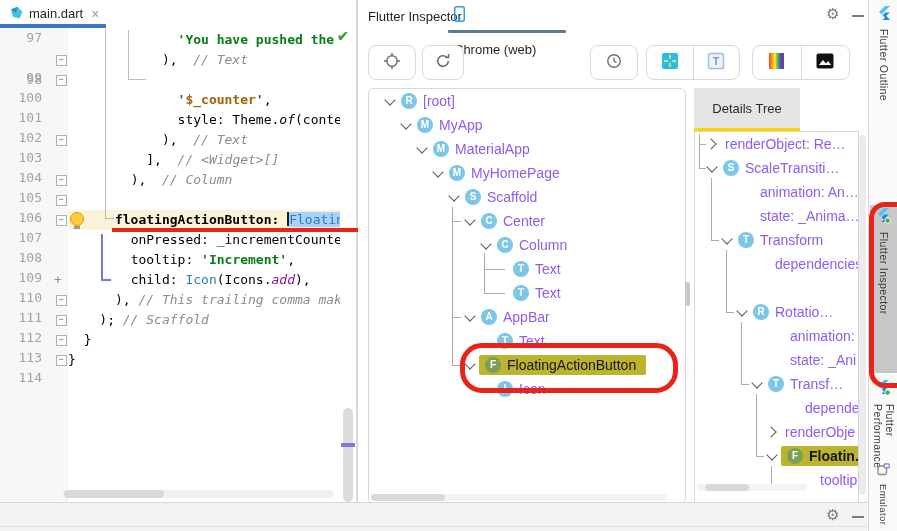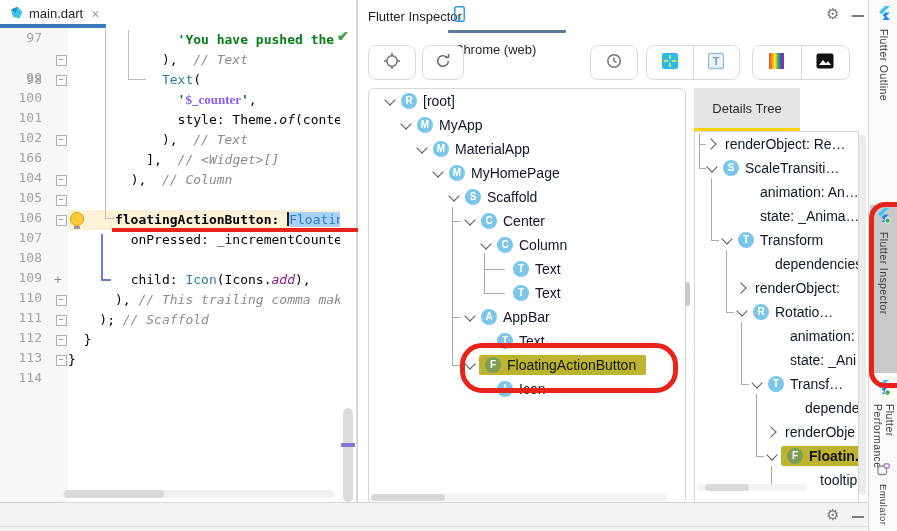--- a/index.html
+++ b/index.html
@@ -19,21 +19,21 @@
   .fold{position:absolute;left:56px;width:9px;height:9px;border:1px solid #a7b4bd;background:#fbfbfb;
         font:8px/7px "DejaVu Sans Mono",monospace;color:#6d7a83;text-align:center;cursor:pointer;}
   .vcsplus{position:absolute;left:54px;width:12px;height:20px;font:13px/20px "DejaVu Sans Mono",monospace;color:#8d9499;}
   #code-lines{position:absolute;left:0;top:0;width:356px;height:474px;}
   .crow{position:absolute;left:0;width:340px;height:20px;overflow:hidden;}
   .ctext{position:absolute;left:68px;top:0;white-space:pre;font:13px/20px "DejaVu Sans Mono",monospace;}
   .pln{color:#000;}
   .str{color:#067d17;font-weight:bold;}
   .cls{color:#2e7db2;}
   .cmt{color:#8c8c8c;font-style:italic;}
-  .interp{color:#8b5cf6;font-weight:bold;font-family:Liberation Serif, serif;}
+  .interp{color:#a16207;font-weight:bold;}
   .ital{font-style:italic;color:#000;}
   .prop{color:#871094;font-style:italic;}
   .boldp{color:#000;font-weight:bold;}
   .sel{background:#a8d1ff;color:#2f7cb5;}
   .caret{display:inline-block;width:2px;height:14px;background:#1b1b1b;margin-bottom:-2px;}
   .caret-row{position:absolute;left:0;top:182px;width:340px;height:20px;background:#fbf2d7;}
   .red-underline{position:absolute;left:112px;top:200px;width:246px;height:4px;background:#e8231a;z-index:40;}
   .bulb{position:absolute;left:70px;top:184px;width:12px;height:12px;border-radius:50%;
         background:#ffcb3d;border:1px solid #d39e00;}
   .bulb:after{content:"";position:absolute;left:3px;bottom:-4px;width:6px;height:3px;background:#9b9b9b;}
@@ -61,21 +61,21 @@
   .wtree-box{position:absolute;left:10px;top:88px;width:316px;height:414px;background:#fff;
              border:1px solid #d7d7d7;border-radius:6px;overflow:hidden;}
   .trow{position:absolute;left:0;height:24px;display:flex;align-items:center;width:100%;cursor:pointer;}
   .chevbox{width:14px;display:flex;justify-content:center;flex:none;}
   .chev{display:inline-block;width:7px;height:7px;border-right:1.6px solid #5a5a5a;border-bottom:1.6px solid #5a5a5a;}
   .chev.down{transform:rotate(45deg);margin-top:-3px;}
   .chev.right{transform:rotate(-45deg);margin-left:-3px;}
   .badge{width:16px;height:16px;border-radius:50%;background:#7cc7e8;color:#fff;flex:none;
          font:bold 10px/16px "Liberation Sans",sans-serif;text-align:center;margin-left:4px;}
   .badge.hl{background:#7e9e57;}
-  .nlabel{font-size:14px;color:#0f172a;margin-left:6px;white-space:nowrap;}
+  .nlabel{font-size:14px;color:#8b5cf6;margin-left:6px;white-space:nowrap;}
   .hlwrap{display:flex;align-items:center;background:#bcb42f;border-radius:2px;padding:2px 10px 2px 2px;margin-left:2px;}
   .hlwrap .nlabel{color:#161616;}
   .tguide{position:absolute;background:#ababab;}
   .wscroll-h-track{position:absolute;left:2px;top:405px;width:296px;height:7px;background:#f3f3f3;border-radius:4px;}
   .wscroll-h{position:absolute;left:2px;top:405px;width:74px;height:7px;background:#d9d9d9;border-radius:4px;}
   .wscroll-v{position:absolute;left:327px;top:282px;width:5px;height:24px;background:#c9c9c9;border-radius:3px;}
   .dtab{position:absolute;left:336px;top:88px;width:106px;height:40px;background:#e4e4e4;
         display:flex;align-items:center;justify-content:center;font-size:13px;color:#2a2a2a;cursor:pointer;}
   .dtab-underline{position:absolute;left:336px;top:128px;width:106px;height:3px;background:#ffd400;}
   .details-box{position:absolute;left:336px;top:131px;width:163px;height:371px;background:#fff;
@@ -124,21 +124,21 @@
       <div class="gutter" id="gutter">
           <div class="gnum" style="top: 2px;">97</div>
           <div class="gnum" style="top: 22px; margin-top: 22px;">98</div>
           <div class="fold" style="top: 27px;">−</div>
           <div class="gnum" style="top: 42px;">99</div>
           <div class="fold" style="top: 47px;">−</div>
           <div class="gnum" style="top: 62px;">100</div>
           <div class="gnum" style="top: 82px;">101</div>
           <div class="gnum" style="top: 102px;">102</div>
           <div class="fold" style="top: 107px;">−</div>
-          <div class="gnum" style="top: 122px;">166</div>
+          <div class="gnum" style="top: 122px;">103</div>
           <div class="gnum" style="top: 142px;">104</div>
           <div class="fold" style="top: 147px;">−</div>
           <div class="gnum" style="top: 162px;">105</div>
           <div class="fold" style="top: 167px;">−</div>
           <div class="gnum" style="top: 182px;">106</div>
           <div class="fold" style="top: 187px;">−</div>
           <div class="gnum" style="top: 202px;">107</div>
           <div class="gnum" style="top: 222px;">108</div>
           <div class="gnum" style="top: 242px;">109</div>
           <div class="vcsplus" style="top: 242px;">+</div>
@@ -152,43 +152,43 @@
           <div class="fold" style="top: 327px;">−</div>
           <div class="gnum" style="top: 342px;">114</div>
         </div>
       <div id="code-lines">
           <div class="crow" style="top: 2px;">
             <span class="ctext"><span class="pln">              </span><span class="str">'You have pushed the button</span></span>
           </div>
           <div class="crow" style="top: 22px;">
             <span class="ctext"><span class="pln">            </span><span class="pln">),  </span><span class="cmt">// Text</span></span>
           </div>
-          <div class="crow" style="top: 42px;">
-            <span class="ctext"><span class="pln">            </span><span class="cls">Text</span><span class="pln">(</span></span>
-          </div>
           <div class="crow" style="top: 62px;">
             <span class="ctext"><span class="pln">              </span><span class="str">'</span><span class="interp">$_counter</span><span class="str">'</span><span class="pln">,</span></span>
           </div>
           <div class="crow" style="top: 82px;">
             <span class="ctext"><span class="pln">              </span><span class="pln">style: Theme.</span><span class="ital">of</span><span class="pln">(context).te</span></span>
           </div>
           <div class="crow" style="top: 102px;">
             <span class="ctext"><span class="pln">            </span><span class="pln">),  </span><span class="cmt">// Text</span></span>
           </div>
           <div class="crow" style="top: 122px;">
             <span class="ctext"><span class="pln">          </span><span class="pln">],  </span><span class="cmt">// &lt;Widget&gt;[]</span></span>
           </div>
           <div class="crow" style="top: 142px;">
             <span class="ctext"><span class="pln">        </span><span class="pln">),  </span><span class="cmt">// Column</span></span>
           </div>
           <div class="crow" style="top: 182px;">
             <span class="ctext"><span class="pln">      </span><span class="boldp">floatingActionButton: </span><span class="caret"></span><span class="sel">FloatingActio</span></span>
           </div>
           <div class="crow" style="top: 202px;">
             <span class="ctext"><span class="pln">        </span><span class="pln">onPressed: _incrementCounter,</span></span>
+          </div>
+          <div class="crow" style="top: 222px;">
+            <span class="ctext"><span class="pln">        </span><span class="pln">tooltip: </span><span class="str">'Increment'</span><span class="pln">,</span></span>
           </div>
           <div class="crow" style="top: 242px;">
             <span class="ctext"><span class="pln">        </span><span class="pln">child: </span><span class="cls">Icon</span><span class="pln">(Icons.</span><span class="prop">add</span><span class="pln">),</span></span>
           </div>
           <div class="crow" style="top: 262px;">
             <span class="ctext"><span class="pln">      </span><span class="pln">), </span><span class="cmt">// This trailing comma makes aut</span></span>
           </div>
           <div class="crow" style="top: 282px;">
             <span class="ctext"><span class="pln">    </span><span class="pln">); </span><span class="cmt">// Scaffold</span></span>
           </div>
@@ -428,26 +428,20 @@
         <div class="trow" style="top: 96px; padding-left: 25px;">
           <div class="chevbox">
             <span class="chev down"></span>
           </div>
           <div class="badge">T</div>
           <div class="nlabel">Transform</div>
         </div>
         <div class="trow" style="top: 120px; padding-left: 74px;">
           <div class="nlabel">dependencies:</div>
         </div>
-        <div class="trow" style="top: 144px; padding-left: 40px;">
-          <div class="chevbox">
-            <span class="chev right"></span>
-          </div>
-          <div class="nlabel">renderObject:</div>
-        </div>
         <div class="trow" style="top: 168px; padding-left: 40px;">
           <div class="chevbox">
             <span class="chev down"></span>
           </div>
           <div class="badge">R</div>
           <div class="nlabel">Rotatio…</div>
         </div>
         <div class="trow" style="top: 192px; padding-left: 89px;">
           <div class="nlabel">animation: A</div>
         </div>

